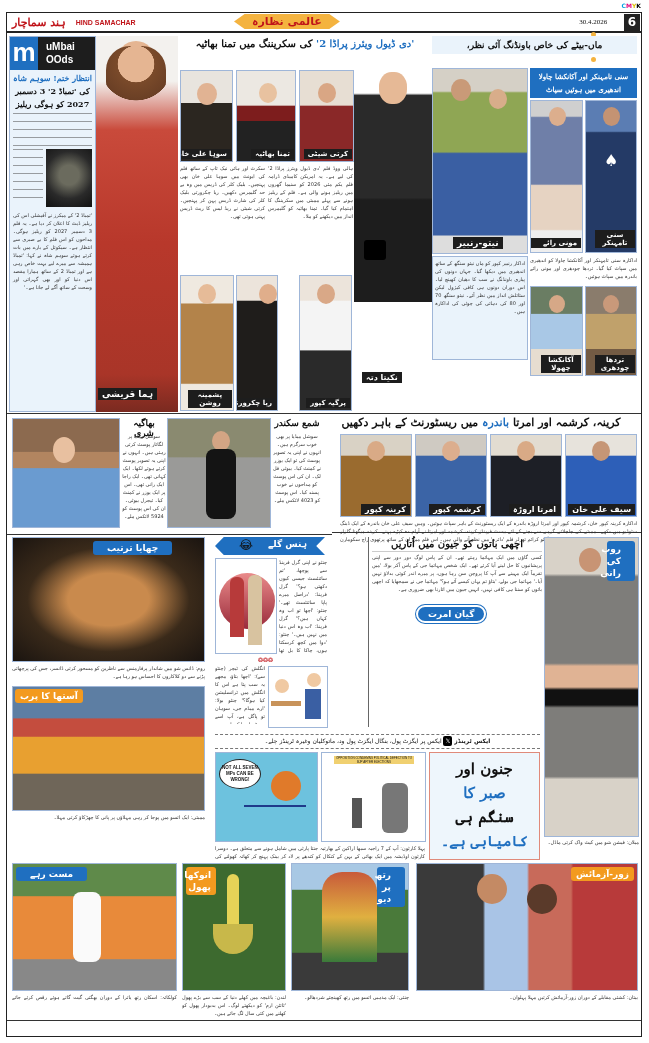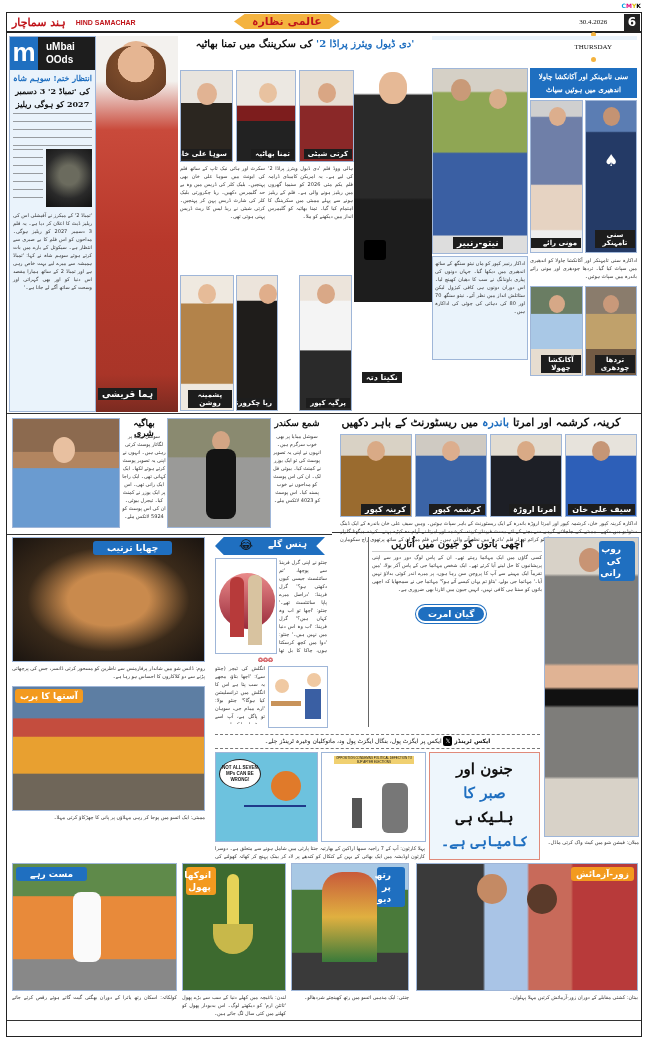--- a/index.html
+++ b/index.html
@@ -76,20 +76,21 @@
 <div class="abs" style="left:96px;top:36px;width:82px;height:376px;background:linear-gradient(180deg,#f3f1ee 0%,#f3f1ee 12%,#c94a3b 25%,#b8382b 55%,#a93528 90%,#7a2a20 100%);">
   <div style="position:absolute;left:20px;top:5px;width:40px;height:42px;border-radius:50%;background:#e5b592;"></div>
   <div style="position:absolute;left:10px;top:10px;width:60px;height:60px;border-radius:40%;background:radial-gradient(circle at 50% 30%,transparent 35%,#7a4a2a 36%,#6a3f25 70%,transparent 71%);"></div>
   <div class="label" style="left:2px;bottom:12px;">ہما قریشی</div>
 </div>
 
 <div class="abs headline" style="left:180px;top:36px;width:250px;font-size:10px;line-height:15px;">
   <div><span class="hl-blue">'دی ڈیول ویئرز پراڈا 2'</span><span> کی سکریننگ میں تمنا بھاٹیہ</span></div>
 </div>
 <div class="abs headline pale" style="left:432px;top:36px;width:205px;font-size:9px;line-height:14px;padding:2px;">
+  <div><span>ماں-بیٹے کی خاص باونڈنگ آئی نظر، </span></div>
 </div>
 
 <div class="photo" style="left:180px;top:70px;width:53px;height:92px;background:linear-gradient(180deg,#e8e4de 0 35%,#2b2620 36% 100%);">
   <div style="position:absolute;left:16px;top:12px;width:20px;height:22px;border-radius:50%;background:#e1b393;"></div>
   <div class="label" style="right:1px;bottom:2px;font-size:7px;">سوہا علی خان</div>
 </div>
 <div class="photo" style="left:236px;top:70px;width:60px;height:92px;background:linear-gradient(180deg,#ece8e2 0 38%,#7d1d1d 39% 55%,#222 56% 100%);">
   <div style="position:absolute;left:22px;top:12px;width:18px;height:20px;border-radius:50%;background:#e8c2a0;"></div>
   <div class="label" style="right:1px;bottom:2px;font-size:7px;">تمنا بھاٹیہ</div>
 </div>
@@ -215,21 +216,21 @@
   <div style="position:absolute;left:36px;top:22px;width:16px;height:30px;background:#3a5fa3;"></div>
 </div>
 
 <div class="abs headline" style="left:372px;top:537px;width:170px;font-size:10px;line-height:14px;border-bottom:1px solid #ccc;">اچھی باتوں کو جیون میں اُتاریں</div>
 <div class="abs body-text rtl" style="left:372px;top:553px;width:170px;height:175px;">کسی گاؤں میں ایک مہاتما رہتے تھے۔ ان کے پاس لوگ دور دور سے اپنی پریشانیوں کا حل لینے آیا کرتے تھے۔ ایک شخص مہاتما جی کے پاس آکر بولا، 'میں تقریباً ایک مہینے سے آپ کا پروچن سن رہا ہوں، پر میرے اندر کوئی بدلاؤ نہیں آیا۔' مہاتما جی بولے، 'بتاؤ تم یہاں کیسے آئے ہو؟' مہاتما جی نے سمجھایا کہ اچھی باتوں کو سننا ہی کافی نہیں، انہیں جیون میں اتارنا بھی ضروری ہے۔</div>
 <div class="abs" style="left:416px;top:605px;background:#1f6fc0;color:#fff;font-size:9px;font-weight:bold;padding:2px 10px;border-radius:10px;border:2px solid #fff;box-shadow:0 0 0 1px #1f6fc0;direction:rtl;">گیان امرت</div>
 <div class="vr" style="left:368px;top:537px;height:190px;"></div>
 
 <div class="photo" style="left:544px;top:537px;width:95px;height:300px;background:linear-gradient(180deg,#d8d2c8 0 12%,#7e7d7a 13% 42%,#e0b394 43% 50%,#111 51% 56%,#7e7d7a 57% 80%,#d8d2c8 81% 100%);">
   <div style="position:absolute;left:34px;top:10px;width:22px;height:24px;border-radius:50%;background:#c89474;"></div>
-  <div class="blue-tag" style="right:3px;top:3px;width:36px;text-align:center;white-space:normal;line-height:12px;">روپ کی رانی</div>
+  <div class="blue-tag" style="right:3px;top:3px;width:28px;text-align:center;white-space:normal;line-height:12px;">روپ کی رانی</div>
 </div>
 <div class="abs body-text rtl" style="left:544px;top:838px;width:95px;height:10px;">میلان: فیشن شو میں کیٹ واک کرتی ماڈل۔</div>
 
 <div class="dash" style="left:215px;top:734px;width:325px;"></div>
 <div class="abs rtl" style="left:215px;top:736px;width:325px;font-size:6px;line-height:10px;text-align:center;">
   <span style="font-weight:bold;">ایکس ٹرینڈز</span>
   <span style="display:inline-block;background:#000;color:#fff;font-size:6px;padding:0 2px;border-radius:2px;">𝕏</span>
   <span>ایکس پر ایگزٹ پول، بنگال ایگزٹ پول ود، ماتوکلیان وغیرہ ٹرینڈز چلے۔</span>
 </div>
 <div class="dash" style="left:215px;top:748px;width:325px;"></div>
@@ -242,21 +243,21 @@
 <div class="photo" style="left:321px;top:752px;width:105px;height:90px;background:#fff;">
   <div style="position:absolute;left:12px;top:3px;width:80px;height:8px;background:#f0d070;font-size:3px;text-align:center;font-family:'Liberation Sans',sans-serif;">OPPOSITION CONDEMNS POLITICAL DEFECTION TO BJP AFTER ELECTIONS</div>
   <div style="position:absolute;left:60px;top:30px;width:26px;height:50px;background:#777;border-radius:6px;"></div>
   <div style="position:absolute;left:30px;top:45px;width:10px;height:30px;background:#555;"></div>
 </div>
 <div class="abs body-text rtl" style="left:215px;top:844px;width:210px;height:16px;">پہلا کارٹون: آپ کے 7 راجیہ سبھا اراکین کے بھارتیہ جنتا پارٹی میں شامل ہونے سے متعلق ہے۔ دوسرا کارٹون اوڈیشہ میں ایک بھائی کے بہن کے کنکال کو کندھے پر لاد کر بینک پہنچ کر کھاتہ کھولنے کی کوشش پر ہے۔</div>
 
 <div class="abs" style="left:429px;top:752px;width:111px;height:108px;border:1px solid #e08a7a;background:#eef6fc;text-align:center;font-family:'DejaVu Serif',serif;font-weight:bold;direction:rtl;">
   <div style="font-size:15px;line-height:24px;margin-top:4px;">جنون اور</div>
   <div style="font-size:15px;line-height:24px;color:#1f6fc0;">صبر کا</div>
-  <div style="font-size:15px;line-height:24px;">بلیک ہی</div>
+  <div style="font-size:15px;line-height:24px;">سنگم ہی</div>
   <div style="font-size:14px;line-height:24px;color:#1f6fc0;">کامیابی ہے۔</div>
 </div>
 
 <div class="photo" style="left:12px;top:863px;width:165px;height:128px;background:linear-gradient(180deg,#5f8a4a 0 25%,#e88a3a 26% 75%,#888 76% 100%);">
   <div style="position:absolute;left:60px;top:28px;width:28px;height:70px;background:#fafafa;border-radius:8px;"></div>
   <div class="blue-tag" style="left:3px;top:3px;">مست رہے</div>
 </div>
 <div class="abs body-text rtl" style="left:12px;top:993px;width:165px;height:10px;">کولکاتہ: اسکان رتھ یاترا کے دوران بھگتی گیت گاتے ہوئے رقص کرتے جاتے اسکان کے عقیدت مند۔</div>
 
 <div class="photo" style="left:182px;top:863px;width:104px;height:128px;background:linear-gradient(180deg,#3d6a2f 0 100%);">

